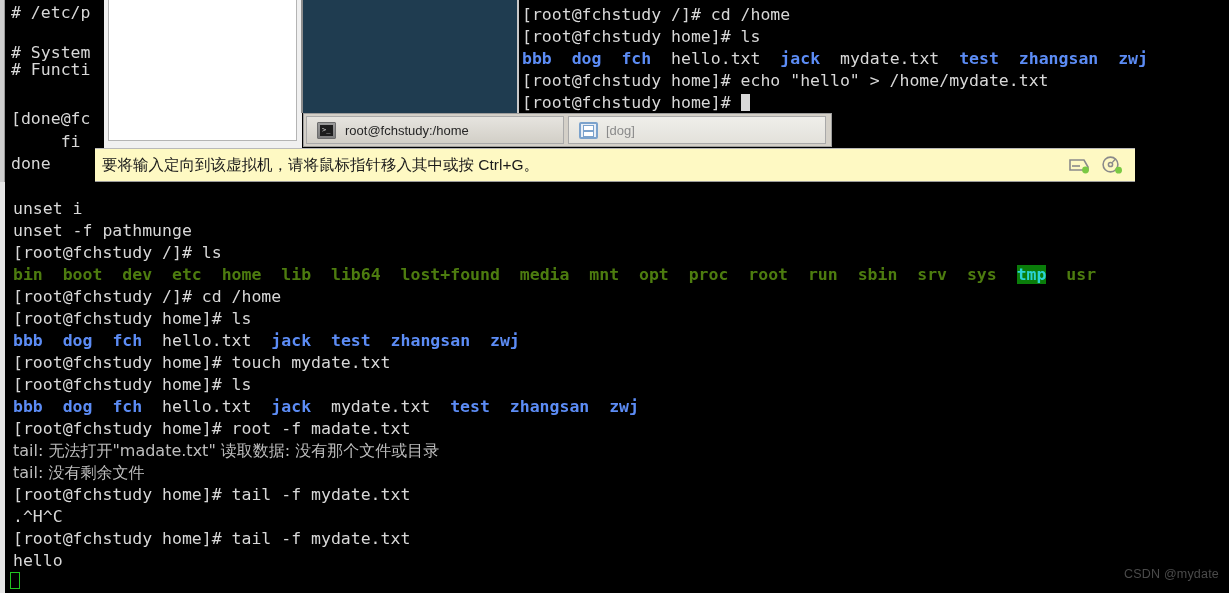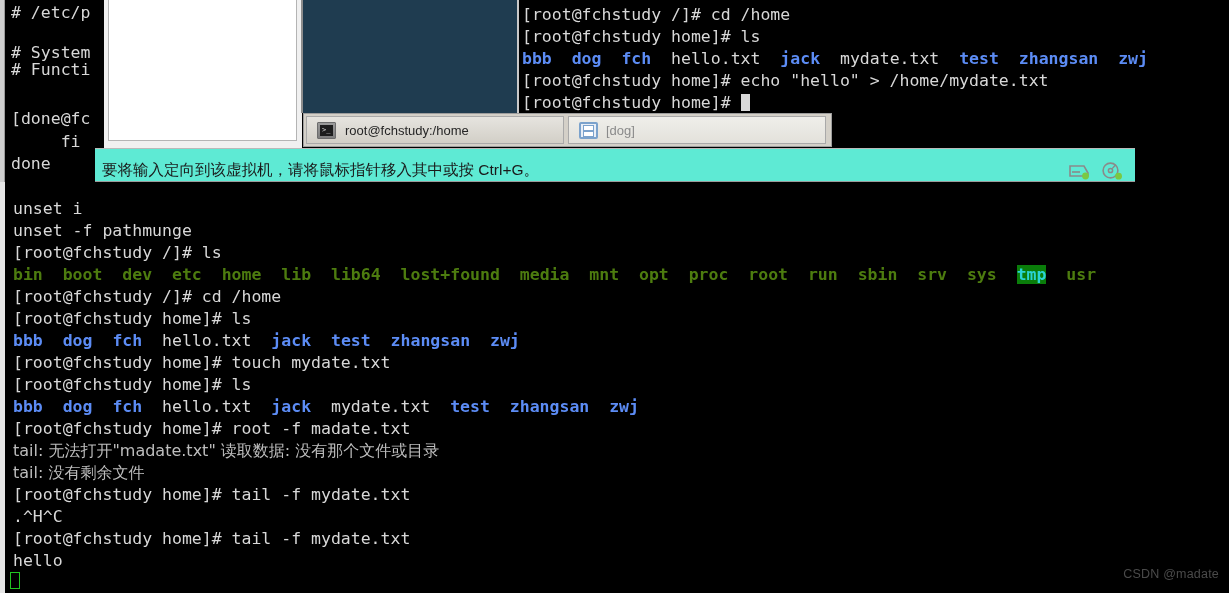--- a/index.html
+++ b/index.html
@@ -133,24 +133,24 @@
   .ticon.fileico::after {
     content: ""; position: absolute; left: 2px; right: 2px; height: 4px;
     background: #ffffff; border: 1px solid #7ba2cc;
   }
   .ticon.fileico::before { top: 1px; }
   .ticon.fileico::after  { top: 7px; }
 
   
   #hintbar {
     position: absolute; left: 95px; top: 148px; width: 1040px; height: 34px;
-    background: #5eead4;
+    background: #fef9c3;
     border-top: 1px solid #b9b9b9;
     border-bottom: 1px solid #9b9b9b;
-    display: flex; align-items: flex-end; justify-content: space-between;
+    display: flex; align-items: center; justify-content: space-between;
     padding: 0 6px 0 7px;
   }
   #hintbar .hinttext {
     font-family: "Liberation Sans", sans-serif;
     font-size: 15.5px;
     color: #1a1a1a;
     white-space: nowrap;
   }
   #hintbar .tray { display: flex; align-items: center; gap: 9px; padding-right: 5px;}
   .tray-ico { position: relative; width: 24px; height: 20px; }
@@ -297,15 +297,15 @@
 
     <div class="term c-white" style="top:324px;">.^H^C</div>
 
     <div class="term" style="top:346px;"><span class="c-white">[root@fchstudy home]# </span><span class="c-white">tail -f mydate.txt</span></div>
 
     <div class="term c-white" style="top:368px;">hello</div>
 
     <div class="cursor-hollow" style="left:5px; top:390px;"></div>
   </div>
 
-  <div id="watermark">CSDN @madate</div>
+  <div id="watermark">CSDN @mydate</div>
 
 </div>
 
 </body></html>

